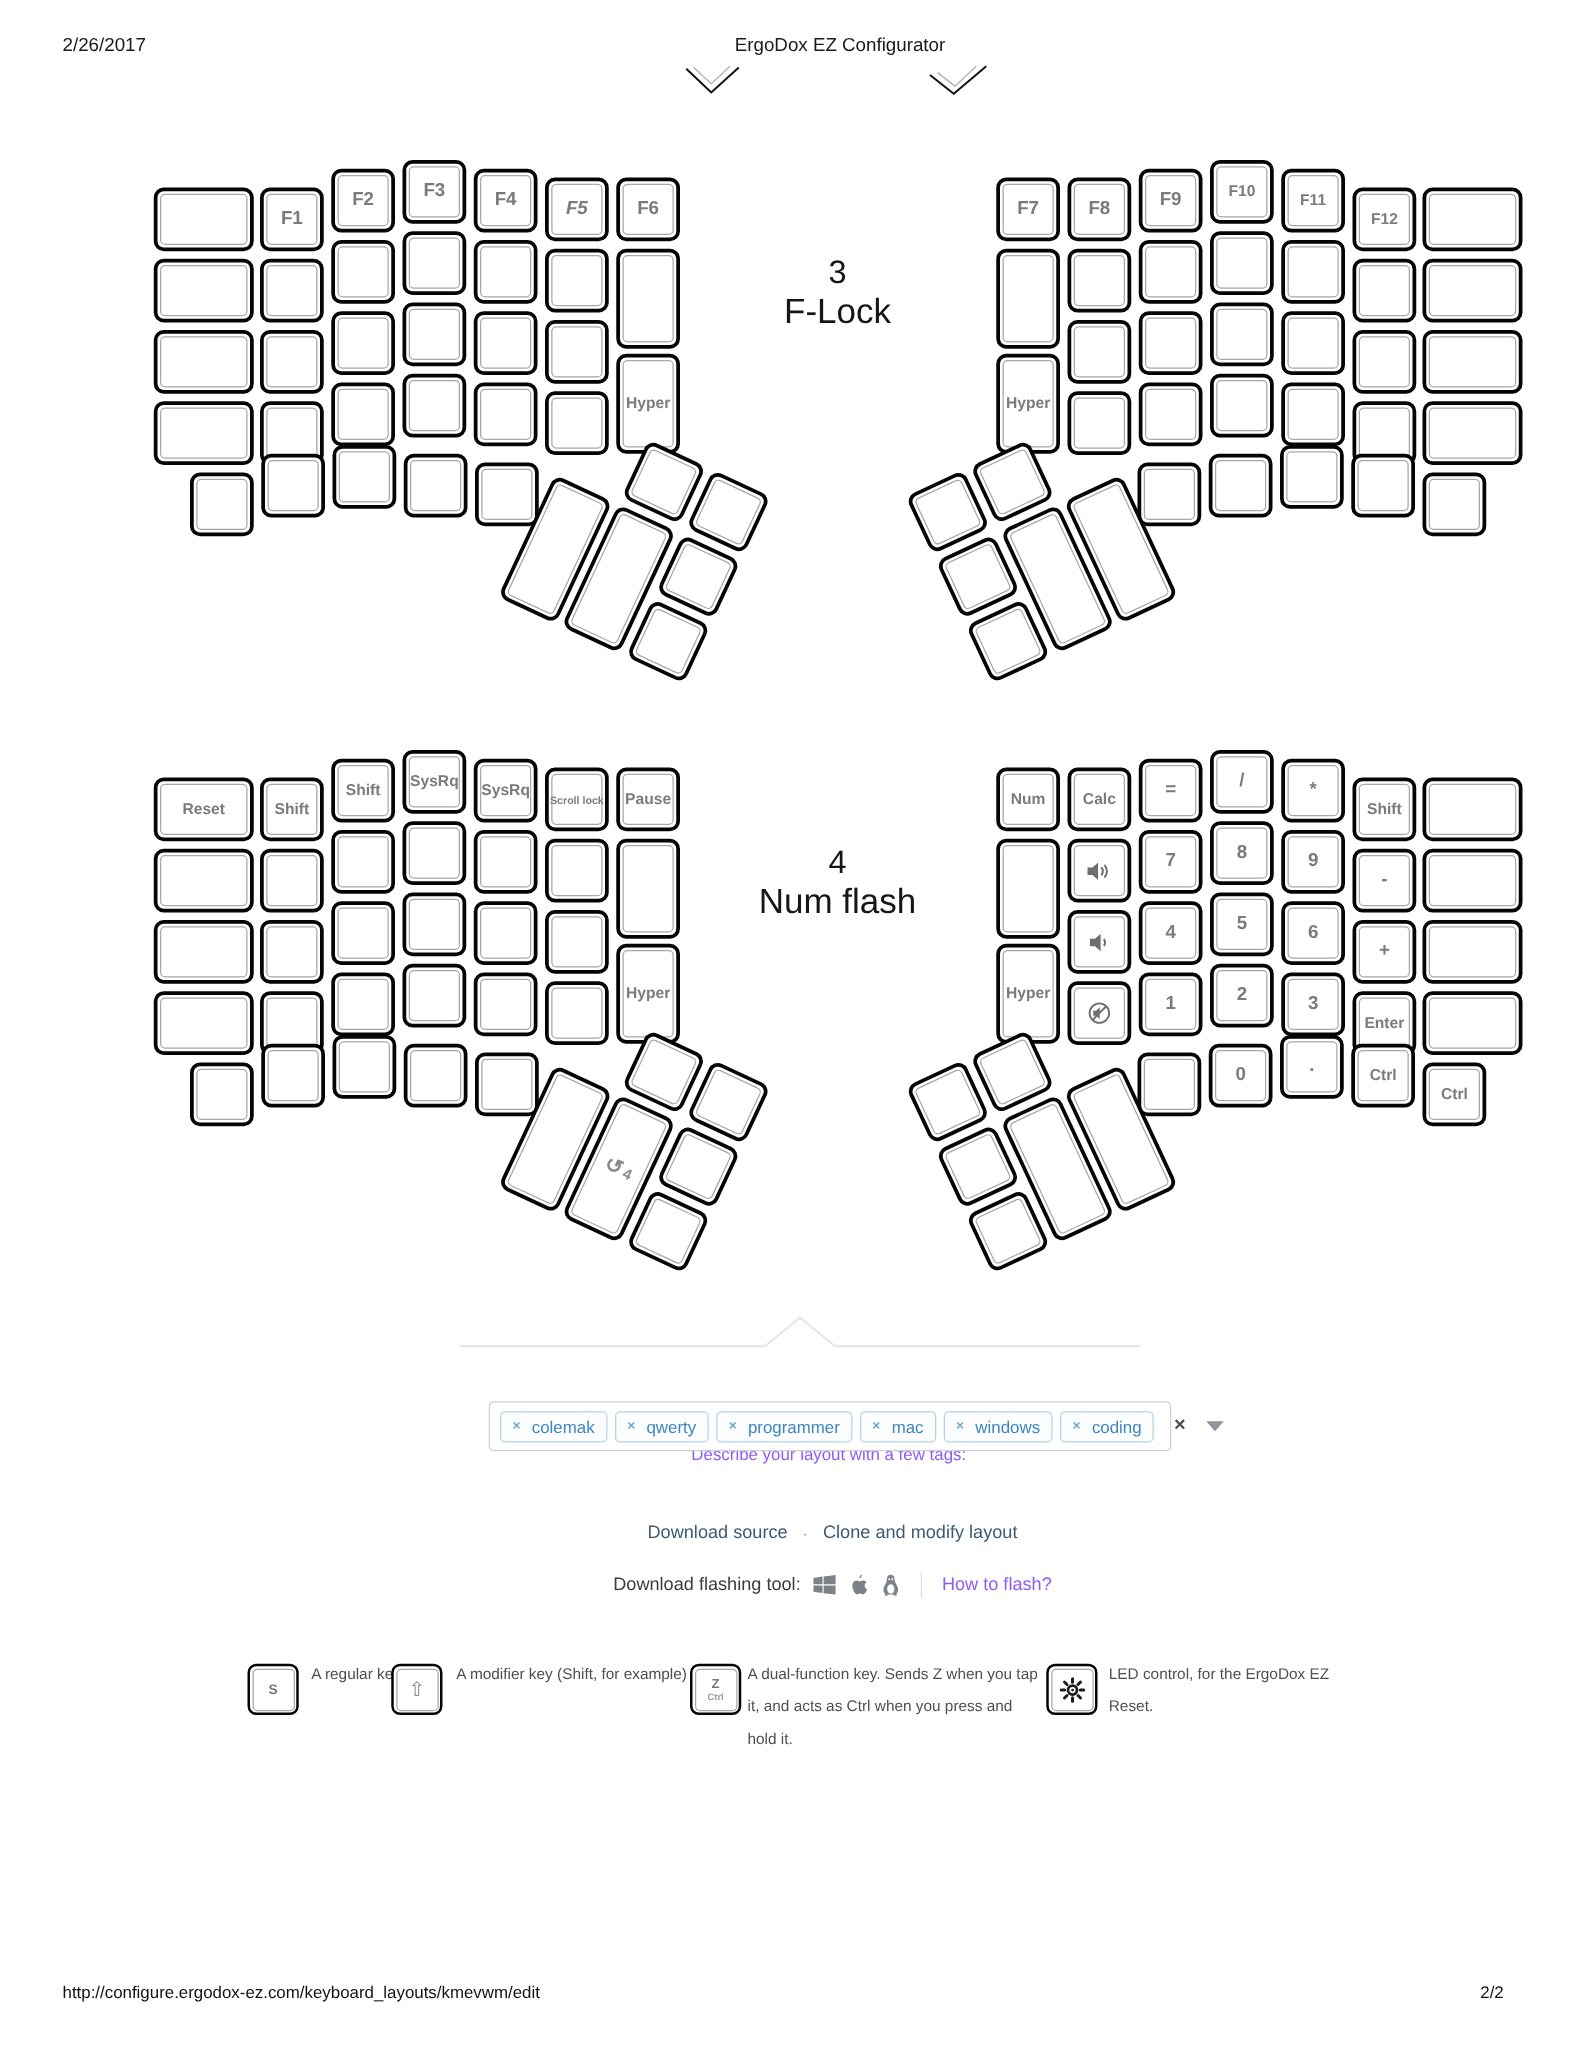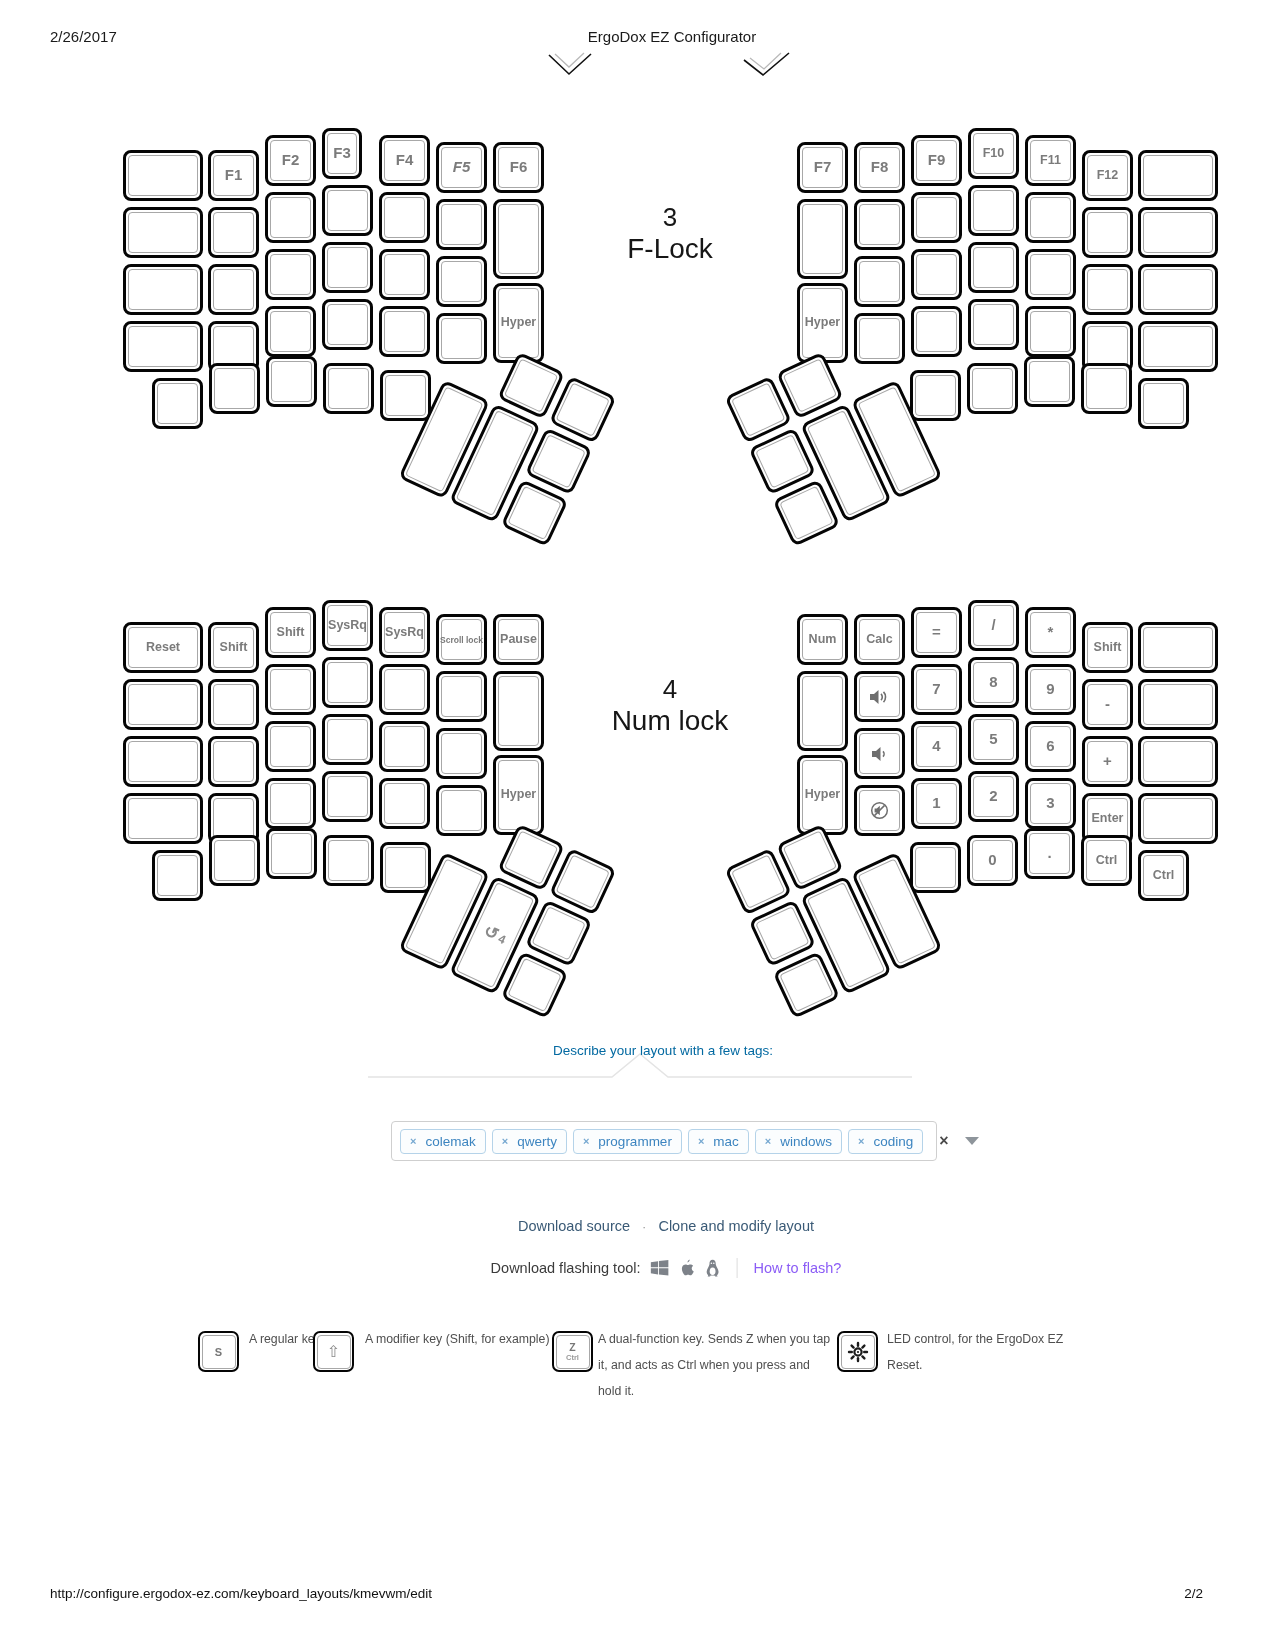--- a/index.html
+++ b/index.html
@@ -24,21 +24,21 @@
   .klabel.tiny{font-size:8.5px;line-height:10px;}
   .flip .klabel{transform:scaleX(-1);}
   .thumb{position:absolute;left:345px;top:202px;width:170px;height:172px;transform:rotate(25deg);transform-origin:0 0;}
   .layer-title{position:absolute;left:670px;transform:translateX(-50%);color:#161616;text-align:center;white-space:nowrap;}
   .layer-num{font-size:26px;}
   .layer-name{font-size:28px;}
   .lr-arrow{font-size:17px;font-weight:bold;color:#8a8a8a;}
   .lr-num{font-size:12px;font-weight:bold;color:#8a8a8a;margin-left:2px;position:relative;top:2px;}
 
   
-  .tags-prompt{position:absolute;left:663px;top:1043px;transform:translateX(-50%);font-size:13.5px;color:#0369a1;white-space:nowrap;}
+  .tags-prompt{position:absolute;left:663px;top:1156px;transform:translateX(-50%);font-size:13.5px;color:#8b5cf6;white-space:nowrap;}
   .tags-box{position:absolute;left:391px;top:1121px;width:546px;height:40px;box-sizing:border-box;
             border:1px solid #cfcfcf;border-radius:4px;background:#fff;display:flex;align-items:center;padding:0 8px;gap:6px;}
   .pill{display:inline-flex;align-items:center;gap:9px;border:1px solid #b5d3e9;background:#fbfdfe;
         border-radius:4px;padding:4px 9px;font-size:13.5px;color:#3d85c0;cursor:pointer;white-space:nowrap;}
   .pill-x{color:#74a7d0;font-size:11px;font-weight:bold;}
   .tags-clear{margin-left:10px;color:#4a4a4a;font-size:16px;font-weight:bold;cursor:pointer;}
   .tags-caret{margin-left:10px;width:0;height:0;border-left:7px solid transparent;border-right:7px solid transparent;border-top:8px solid #8e959b;cursor:pointer;}
 
   
   .links-row{position:absolute;left:666px;top:1218px;transform:translateX(-50%);font-size:14.5px;white-space:nowrap;display:flex;gap:12px;align-items:center;}
@@ -106,21 +106,21 @@
       </div>
       <div class="key" style="left: 142px; top: 66px; width: 51px; height: 51px;">
         <div class="klabel"></div>
       </div>
       <div class="key" style="left: 142px; top: 123px; width: 51px; height: 51px;">
         <div class="klabel"></div>
       </div>
       <div class="key" style="left: 142px; top: 180px; width: 51px; height: 51px;">
         <div class="klabel"></div>
       </div>
-      <div class="key" style="left: 199px; top: 2px; width: 40px; height: 51px;">
+      <div class="key" style="left: 199px; top: 2px; width: 51px; height: 51px;">
         <div class="klabel big">F3</div>
       </div>
       <div class="key" style="left: 199px; top: 59px; width: 51px; height: 51px;">
         <div class="klabel"></div>
       </div>
       <div class="key" style="left: 199px; top: 116px; width: 51px; height: 51px;">
         <div class="klabel"></div>
       </div>
       <div class="key" style="left: 199px; top: 173px; width: 51px; height: 51px;">
         <div class="klabel"></div>
@@ -573,21 +573,21 @@
         <div class="key" style="left: 113px; top: 57px; width: 51px; height: 51px;">
           <div class="klabel"></div>
         </div>
         <div class="key" style="left: 113px; top: 114px; width: 51px; height: 51px;">
           <div class="klabel"></div>
         </div>
       </div>
     </div>
     <div class="layer-title" style="top: 674px;">
       <div class="layer-num">4</div>
-      <div class="layer-name">Num lock</div>
+      <div class="layer-name">Num flash</div>
     </div>
   </div>
 
 <svg class="abs" style="left:0;top:1040px;" width="1275" height="50" viewBox="0 0 1275 50">
   <path d="M368 37 L612 37 L640 14 L668 37 L912 37" fill="none" stroke="#e4e4e4" stroke-width="1.5"></path>
 </svg>
 
 <div class="tags-prompt">Describe your layout with a few tags:</div>
 <div class="tags-box" id="tags-box">
     <span class="pill">

